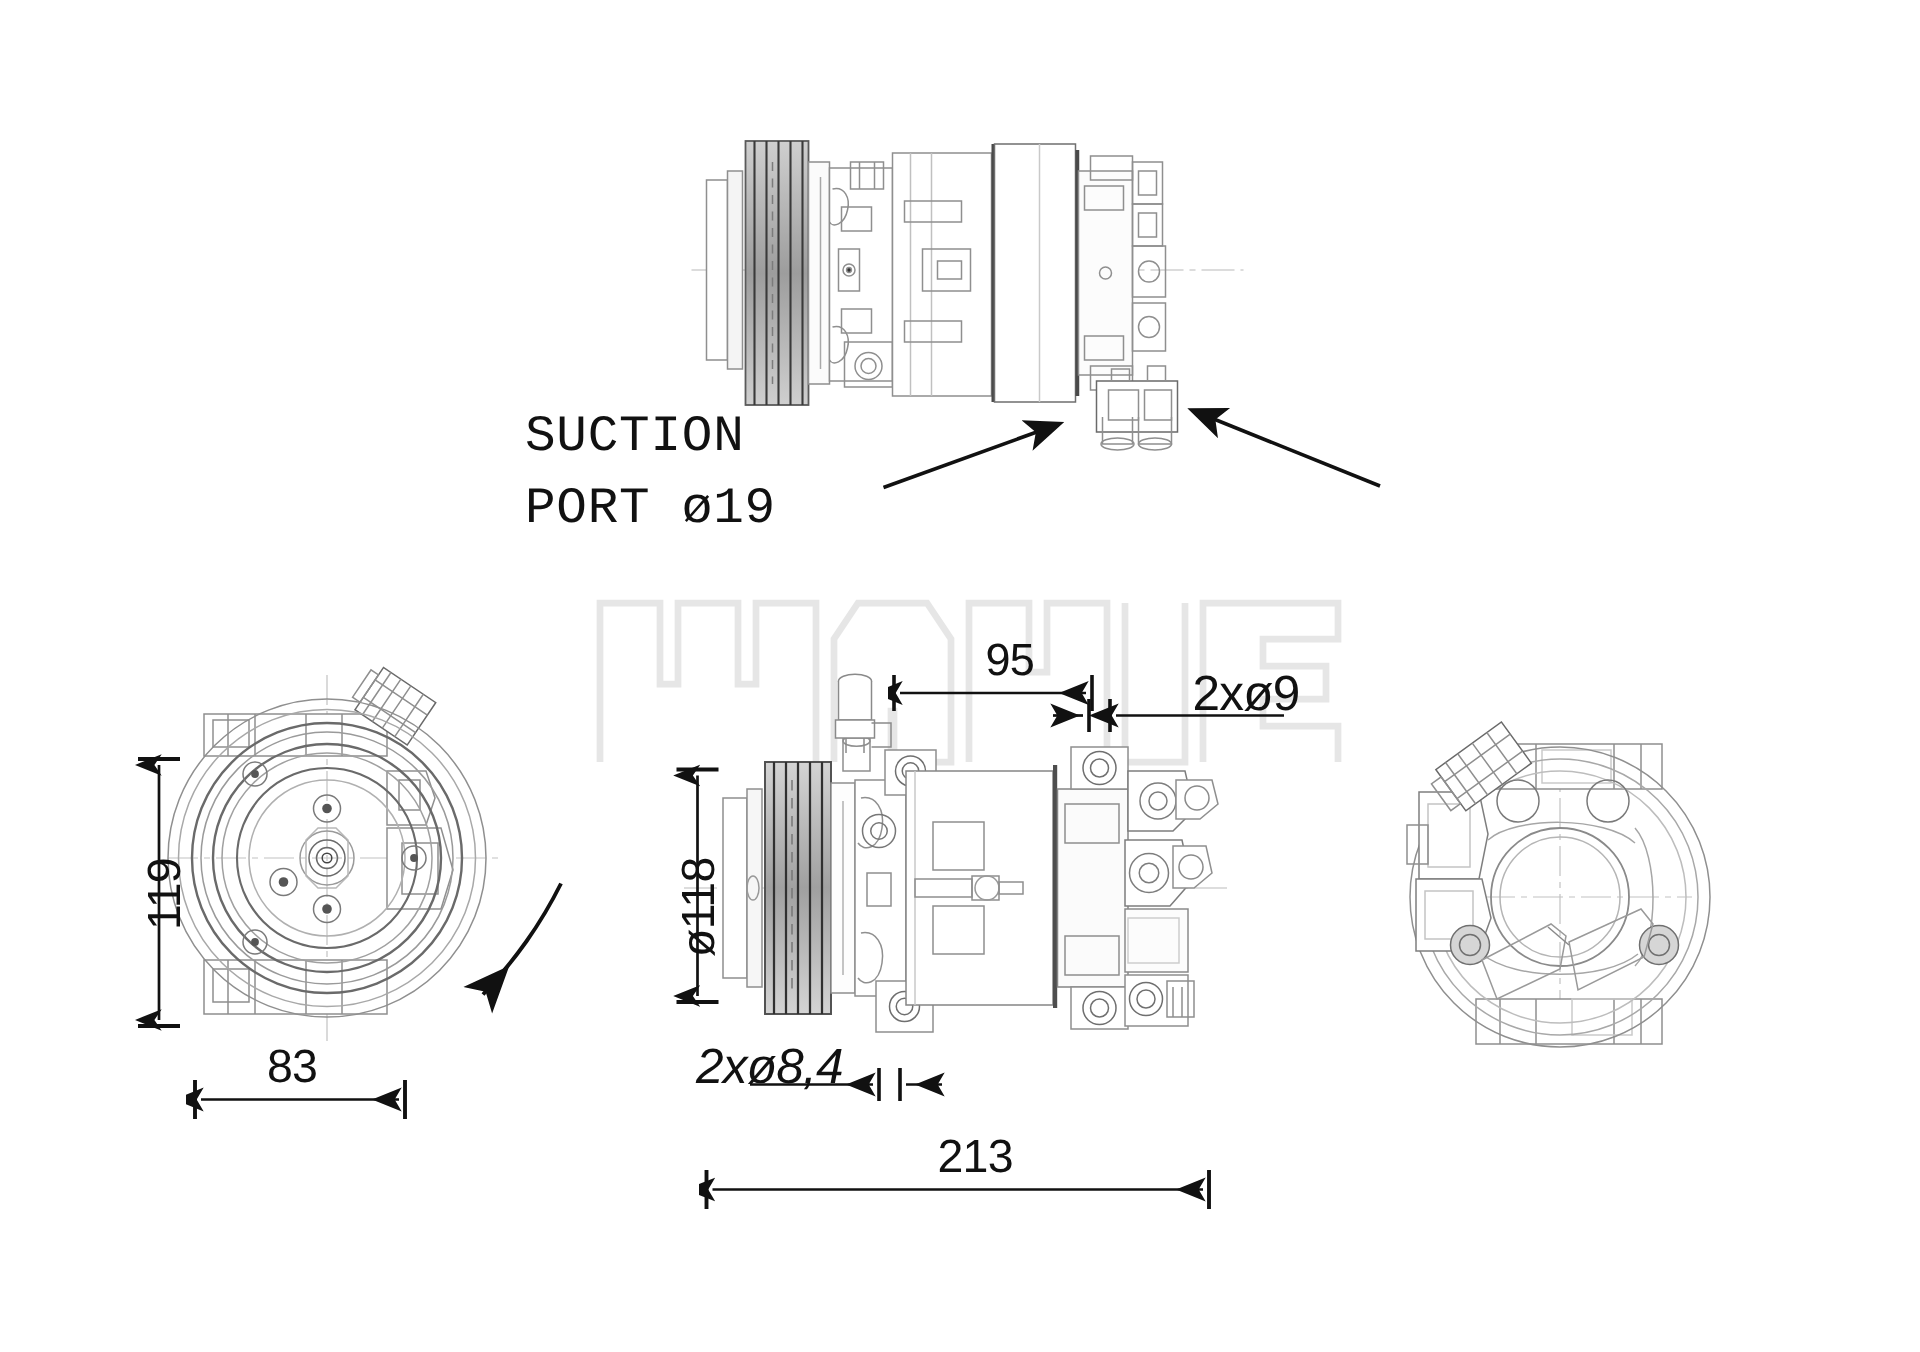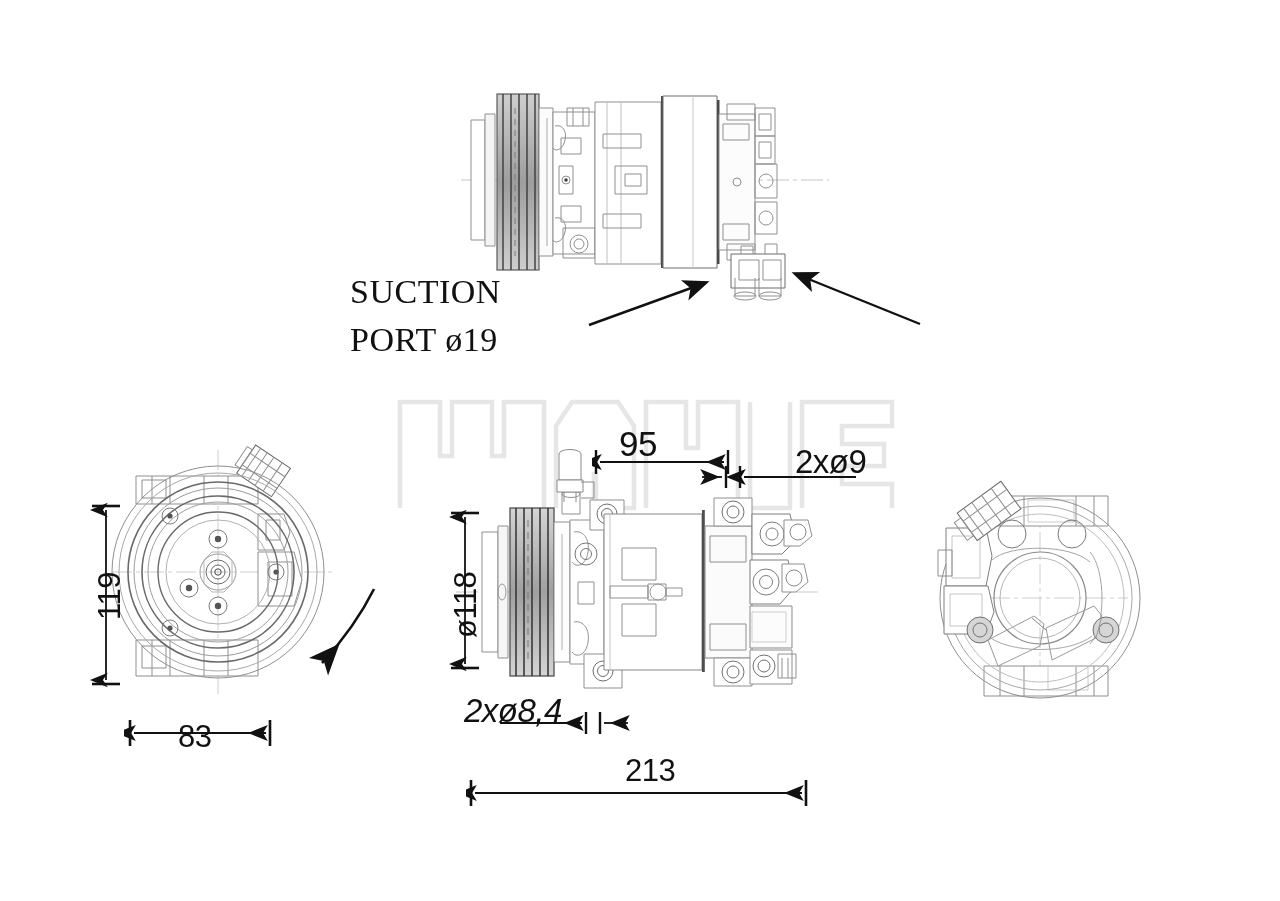--- a/index.html
+++ b/index.html
@@ -23,21 +23,21 @@
   
   .dimtext {
     position: absolute;
     font-family: "Liberation Sans", sans-serif;
     color: #111111;
     white-space: nowrap;
     letter-spacing: -0.5px;
   }
   .porttext {
     position: absolute;
-    font-family: Liberation Serif, serif;
+    font-family: Liberation Mono, monospace;
     color: #111111;
     white-space: nowrap;
     font-size: 34px;
     line-height: 48px;
     letter-spacing: 0.5px;
   }
   .rot90 {
     transform-origin: 0 0;
     transform: rotate(-90deg);
   }
@@ -264,21 +264,21 @@
         <path d="M0,5 L11,0.6 L8.4,5 L11,9.4 Z" fill="#111"></path>
       </marker>
       <marker id="hr" markerWidth="11" markerHeight="10" refX="10" refY="5" orient="auto">
         <path d="M0,5 L11,0.6 L8.4,5 L11,9.4 Z" fill="#111"></path>
       </marker>
     </defs>
     <line x1="6" y1="2" x2="6" y2="28" stroke="#111" stroke-width="2.6"></line>
     <line x1="146" y1="2" x2="146" y2="28" stroke="#111" stroke-width="2.6"></line>
     <line x1="10" y1="15" x2="142" y2="15" stroke="#111" stroke-width="1.8" marker-end="url(#hr)" marker-start="url(#hl)"></line>
   </svg>
-  <div class="dimtext" style="left:178px; top:719px; font-size:31px;">83</div>
+  <div class="dimtext" style="left:178px; top:693px; font-size:31px;">83</div>
 
   <svg class="abs" style="left:300px; top:575px;" width="90" height="105" viewBox="0 0 90 105">
     <defs>
       <marker id="cur" markerWidth="12" markerHeight="12" refX="10" refY="6" orient="auto">
         <path d="M0,6 L12,1 L9,6 L12,11 Z" fill="#111"></path>
       </marker>
     </defs>
     <path d="M74 14 C60 42 44 64 22 88" fill="none" stroke="#111" stroke-width="2.6" marker-end="url(#cur)"></path>
   </svg>
 
@@ -405,21 +405,21 @@
         <path d="M0,5 L11,0.6 L8.4,5 L11,9.4 Z" fill="#111"></path>
       </marker>
       <marker id="hr3" markerWidth="11" markerHeight="10" refX="10" refY="5" orient="auto">
         <path d="M0,5 L11,0.6 L8.4,5 L11,9.4 Z" fill="#111"></path>
       </marker>
     </defs>
     <line x1="4" y1="2" x2="4" y2="26" stroke="#111" stroke-width="2.4"></line>
     <line x1="136" y1="2" x2="136" y2="26" stroke="#111" stroke-width="2.4"></line>
     <line x1="8" y1="14" x2="132" y2="14" stroke="#111" stroke-width="1.8" marker-end="url(#hr3)" marker-start="url(#hl3)"></line>
   </svg>
-  <div class="dimtext" style="left:619px; top:424px; font-size:35px;">95</div>
+  <div class="dimtext" style="left:657px; top:424px; font-size:30px;">95</div>
 
   <svg class="abs" style="left:700px; top:464px;" width="160" height="26" viewBox="0 0 160 26">
     <defs>
       <marker id="hl4" markerWidth="11" markerHeight="10" refX="10" refY="5" orient="auto">
         <path d="M0,5 L11,0.6 L8.4,5 L11,9.4 Z" fill="#111"></path>
       </marker>
       <marker id="hr4" markerWidth="11" markerHeight="10" refX="10" refY="5" orient="auto">
         <path d="M0,5 L11,0.6 L8.4,5 L11,9.4 Z" fill="#111"></path>
       </marker>
     </defs>

